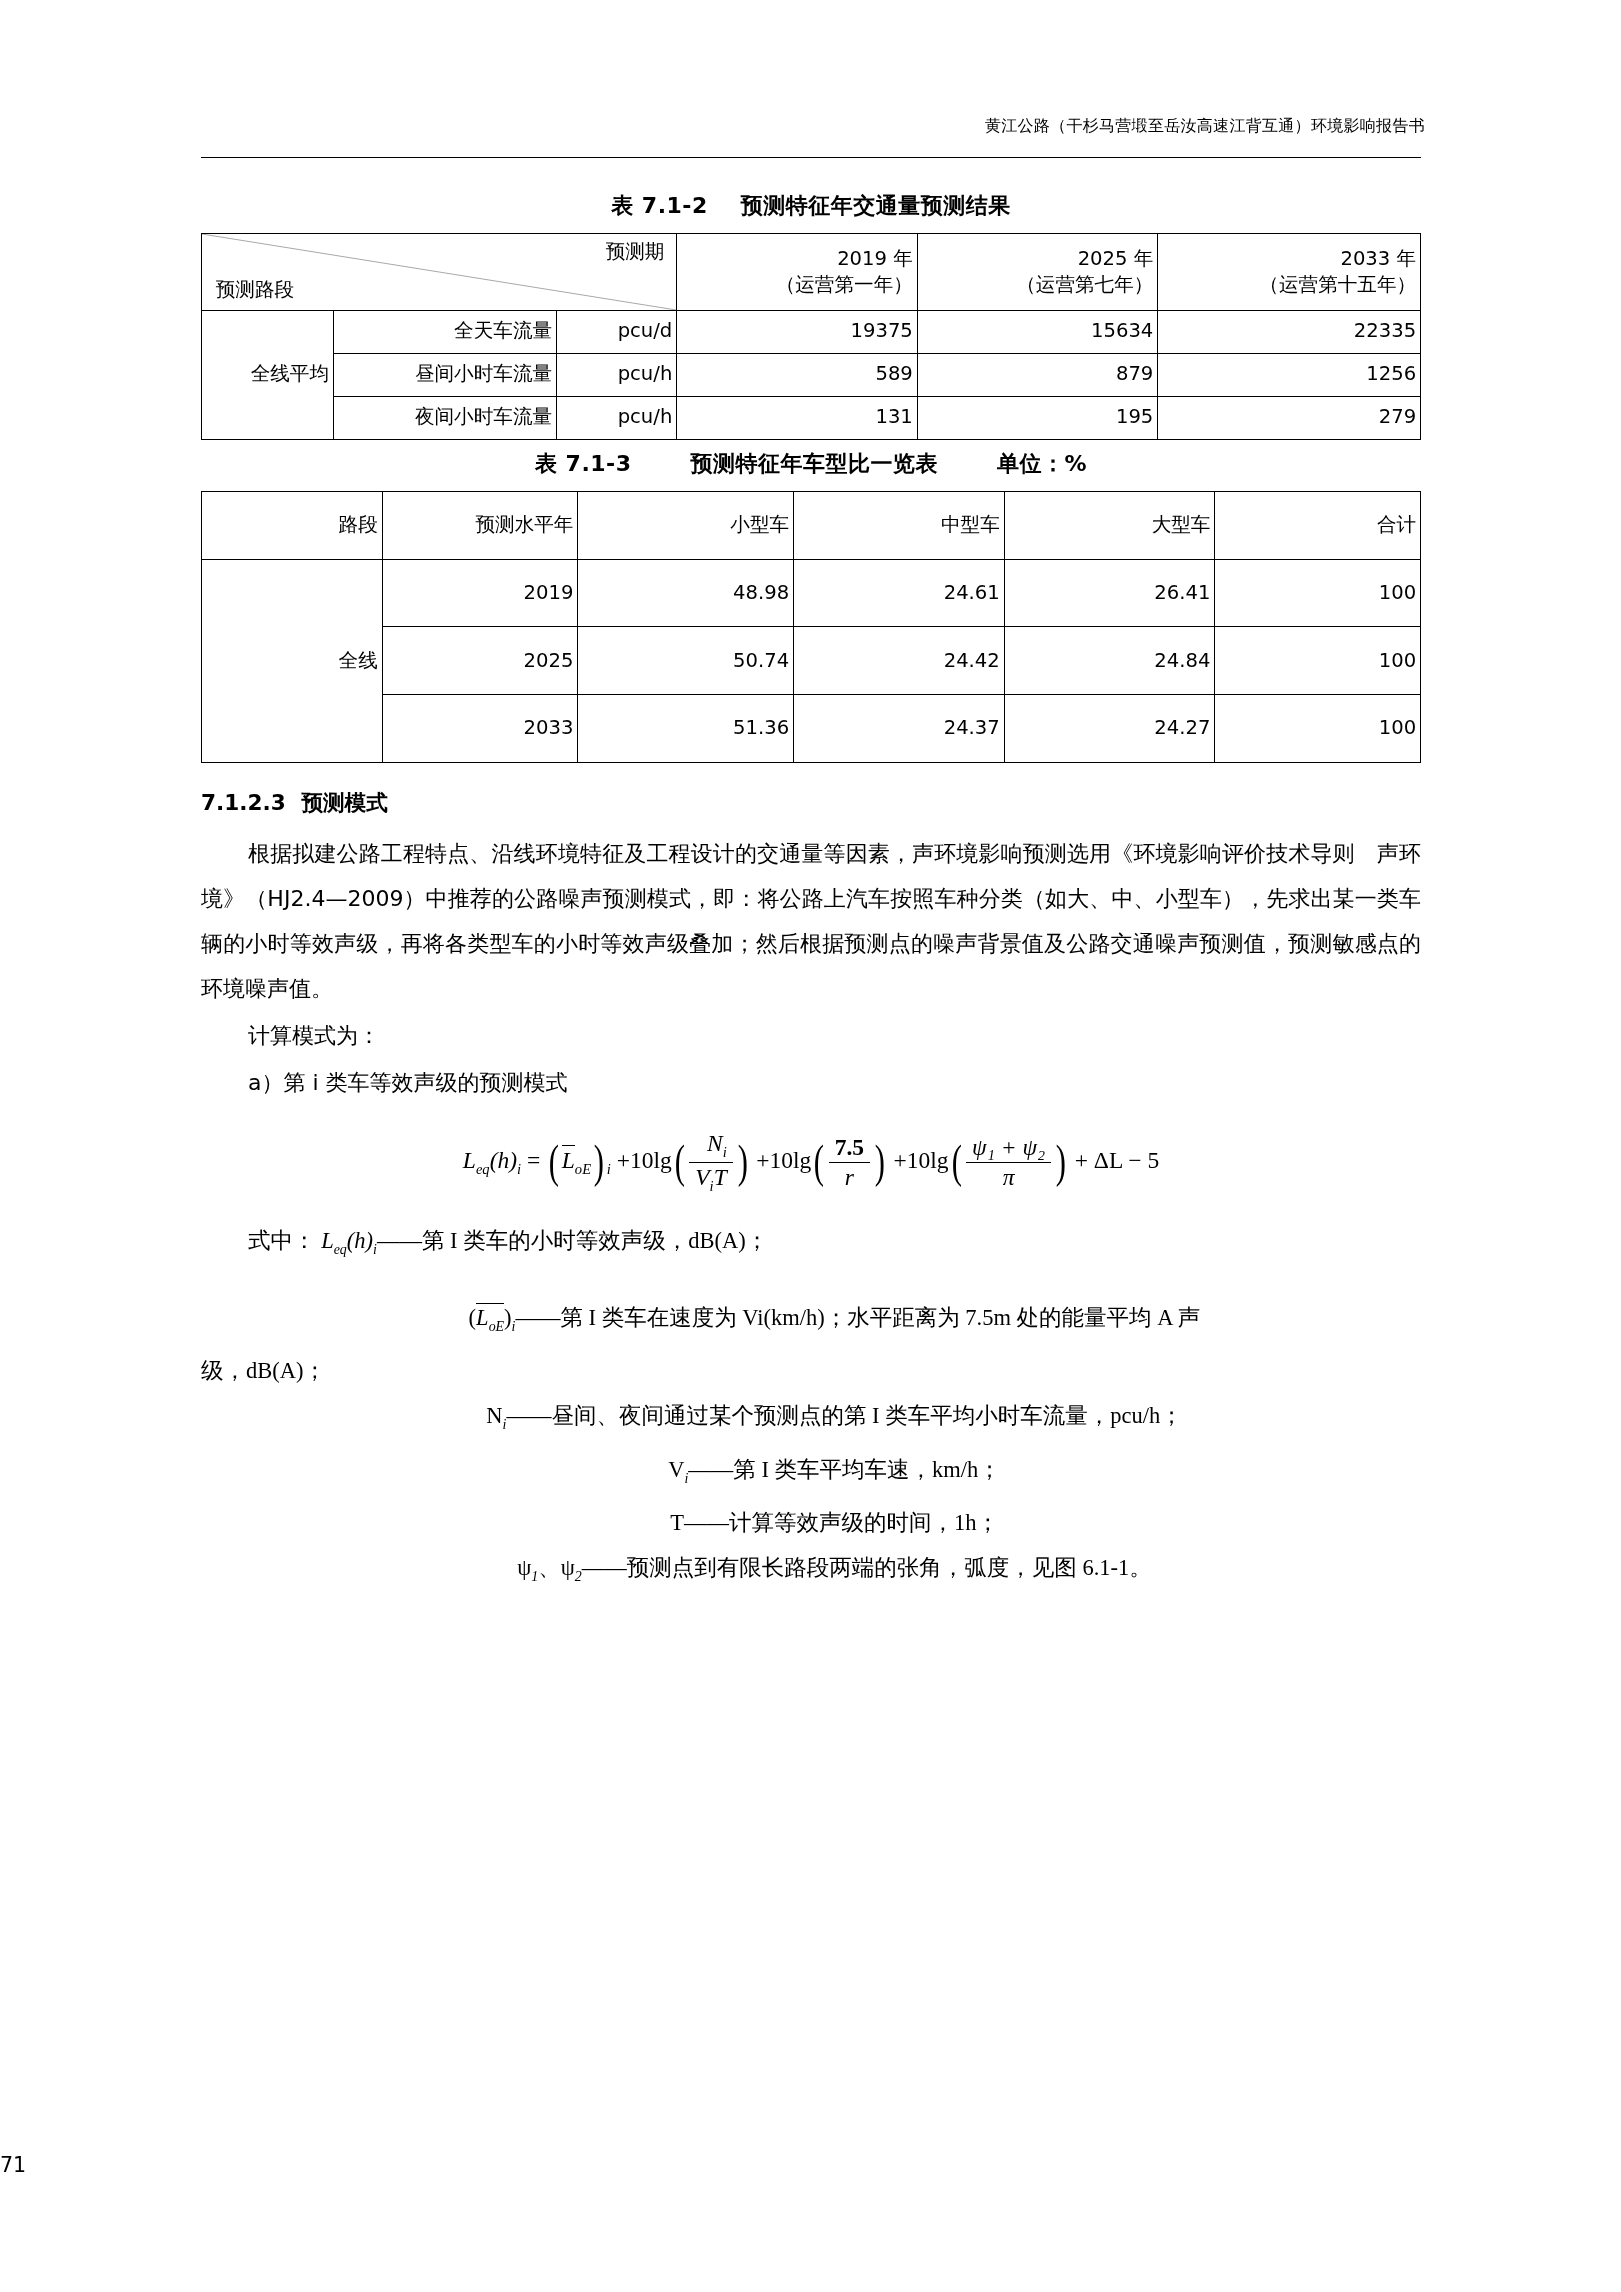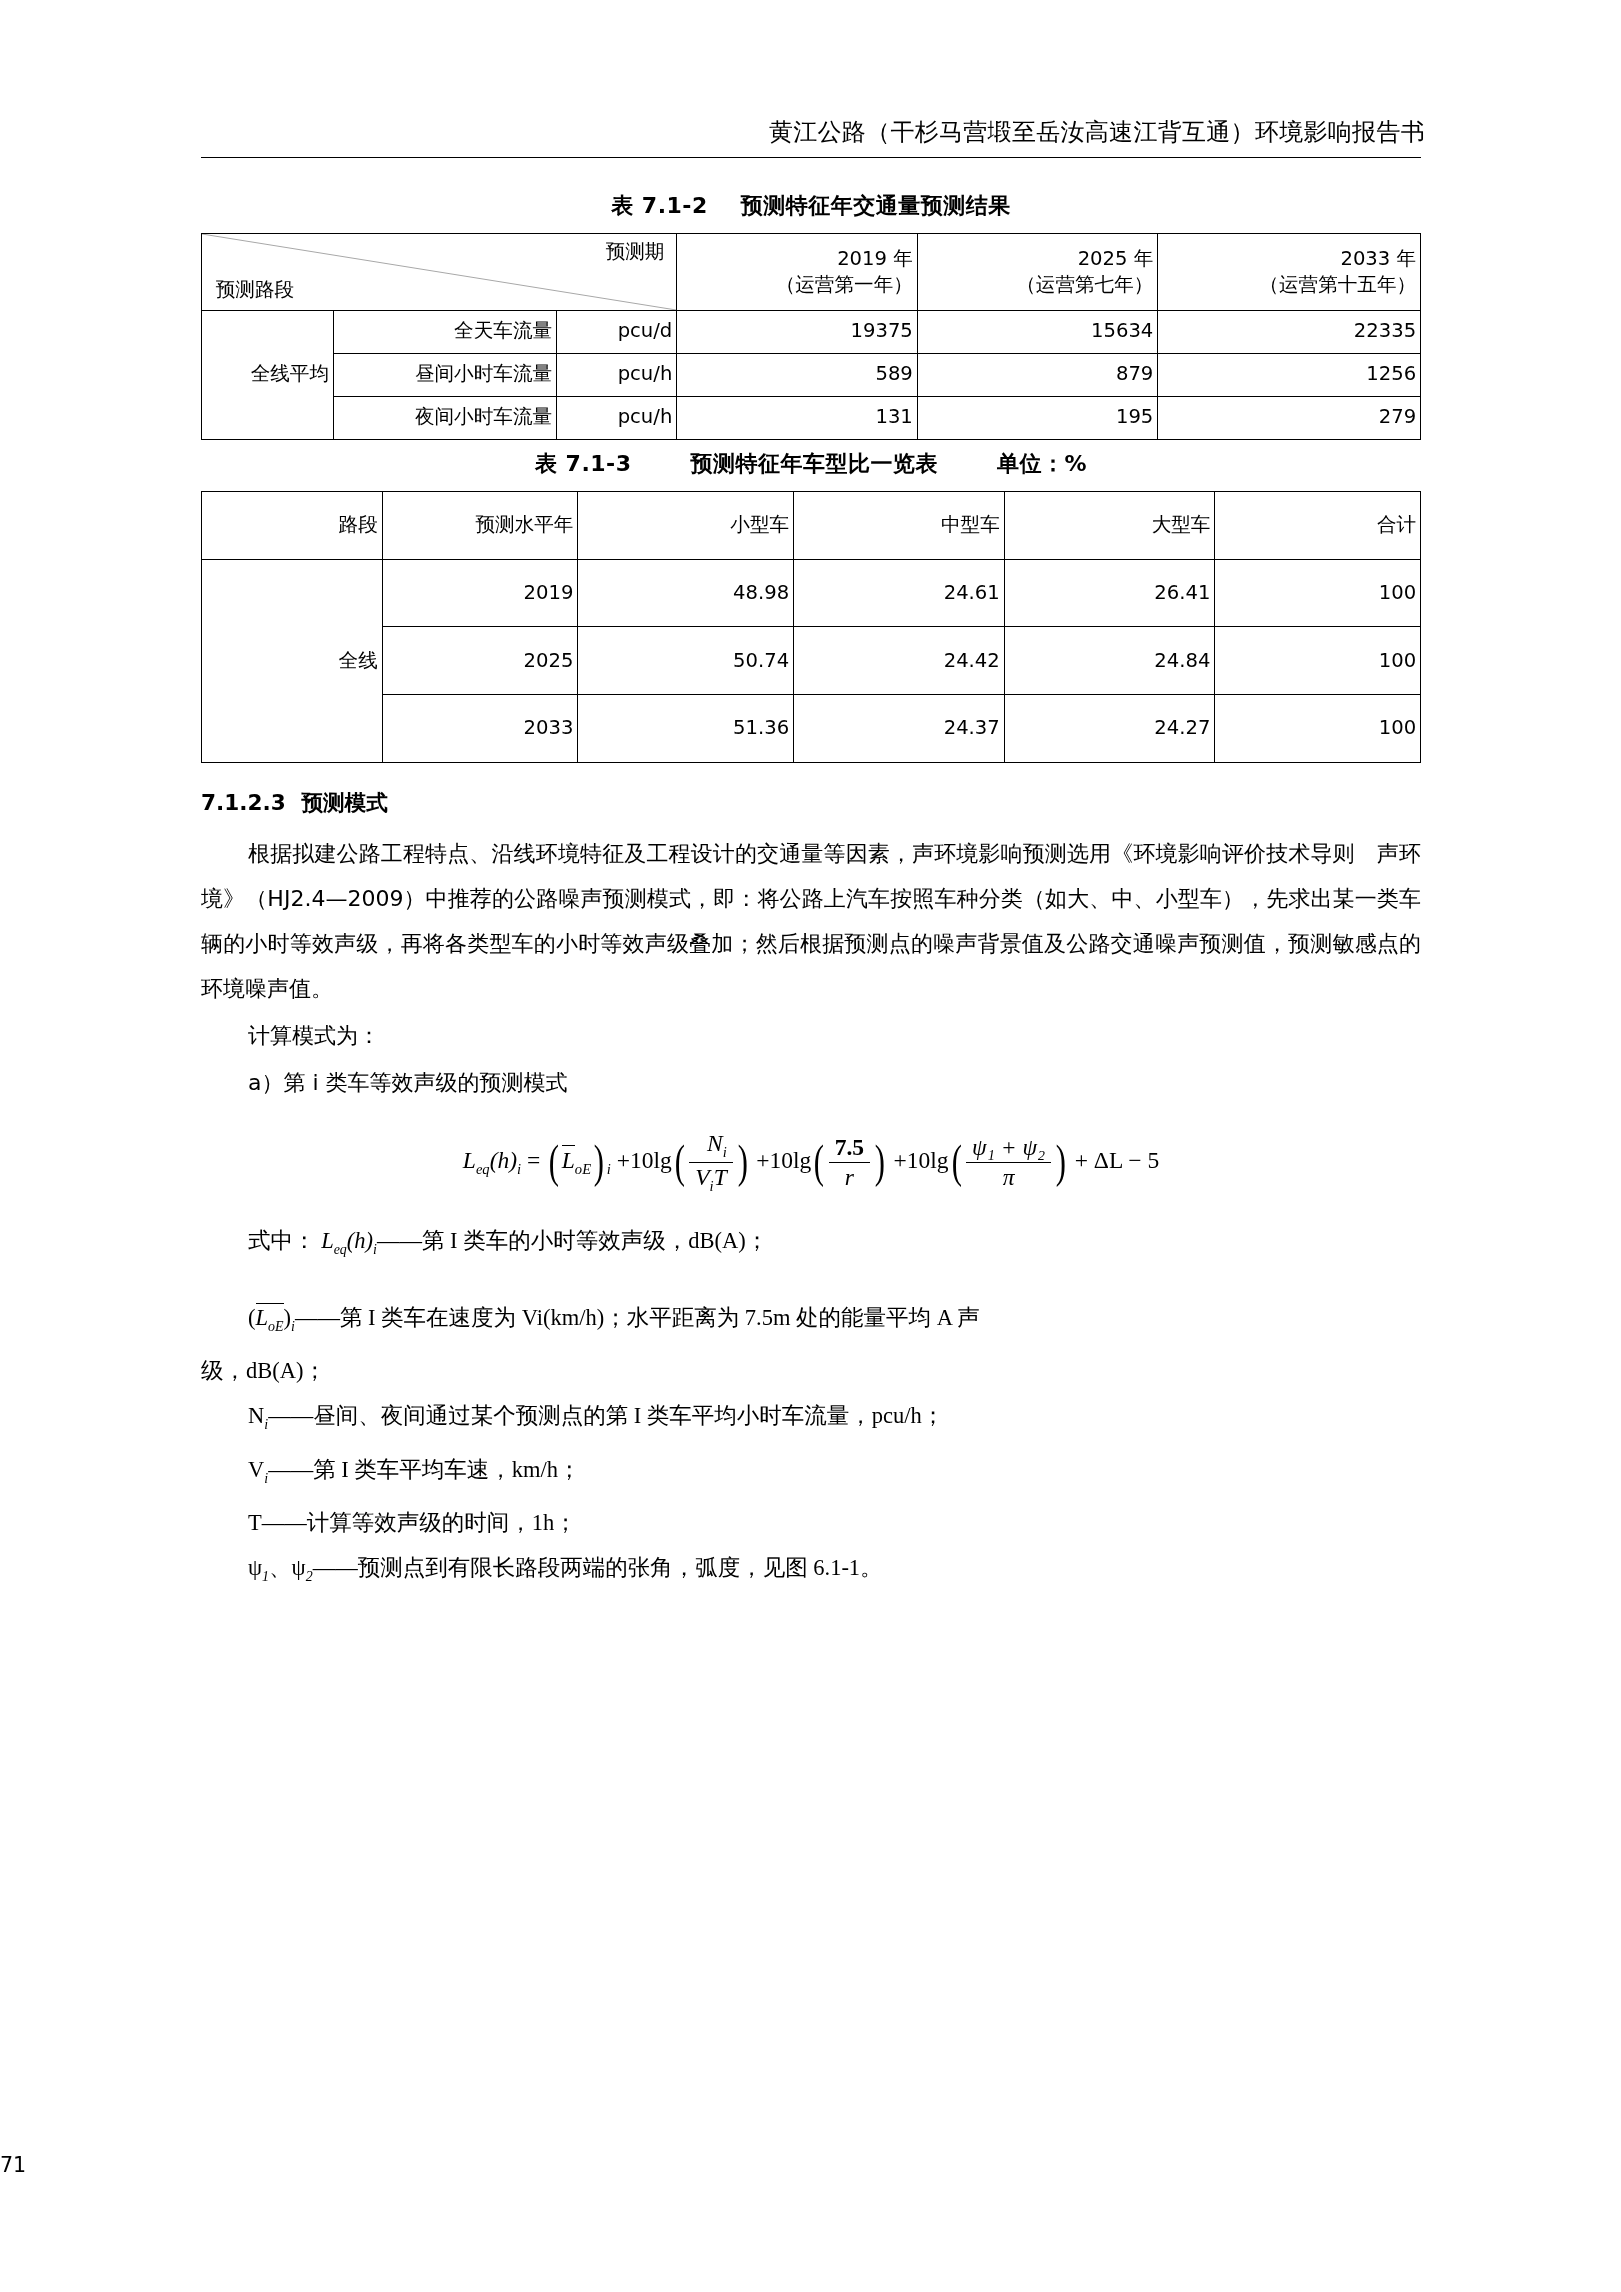--- a/index.html
+++ b/index.html
@@ -20,21 +20,21 @@
     height: 2293px;
     box-sizing: border-box;
     padding: 0;
   }
   .header {
     position: absolute;
     top: 116px;
     left: 196px;
     right: 196px;
     text-align: right;
-    font-size: 24px;
+    font-size: 16px;
     font-family: "DejaVu Sans", "Liberation Sans", sans-serif;
     letter-spacing: 0.3px;
   }
   .header-rule {
     position: absolute;
     top: 157px;
     left: 201px;
     width: 1220px;
     border-top: 1.6px solid #000;
   }
@@ -122,21 +122,21 @@
     font-family: "DejaVu Sans", "Liberation Sans", sans-serif;
   }
   p.indent { text-indent: 47px; }
   p.serif {
     font-family: "Liberation Serif", "DejaVu Serif", serif;
     font-size: 22.5px;
     line-height: 45px;
     margin: 0;
   }
   p.serif.indent2 { text-indent: 47px; }
-  p.serif.hang { padding-left: 47px; }
+  p.serif.hang { padding-left: 47px; text-align: center; }
 
   
   .formula {
     text-align: center;
     margin: 25.5px 0 23.5px 0;
     font-family: "Liberation Serif", "DejaVu Serif", serif;
     font-size: 23.5px;
   }
   .fr {
     display: inline-block;

